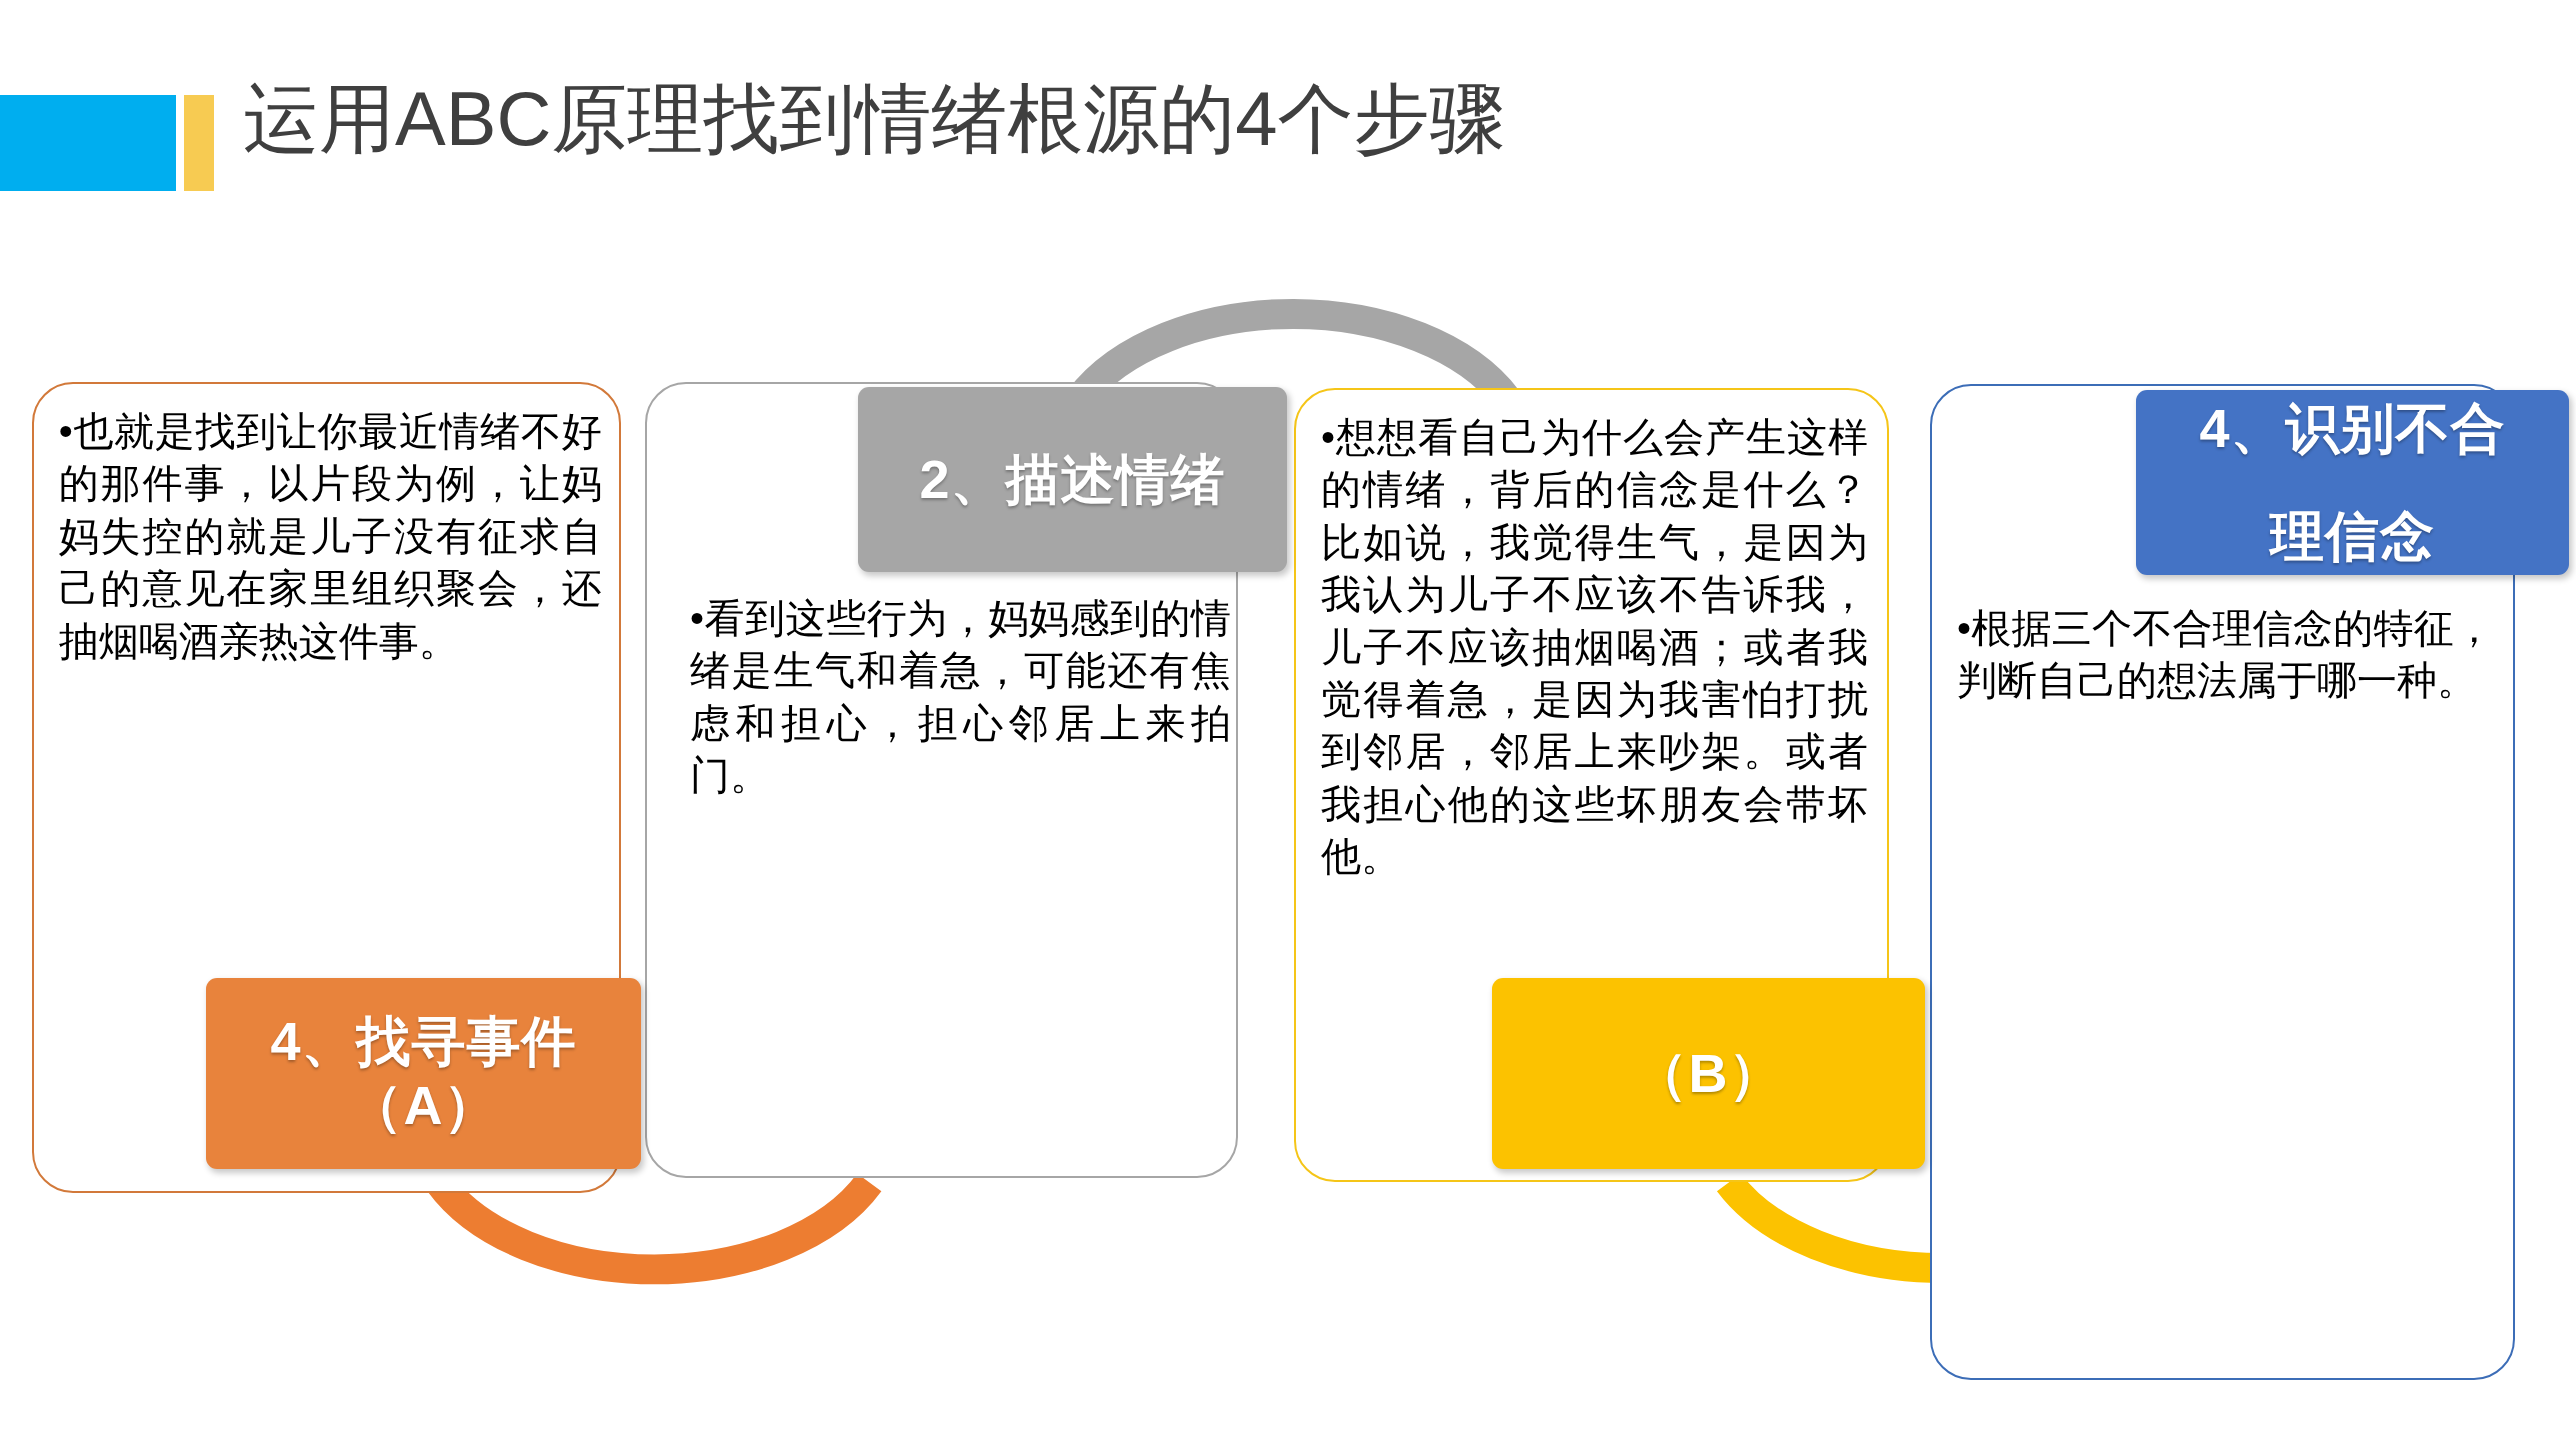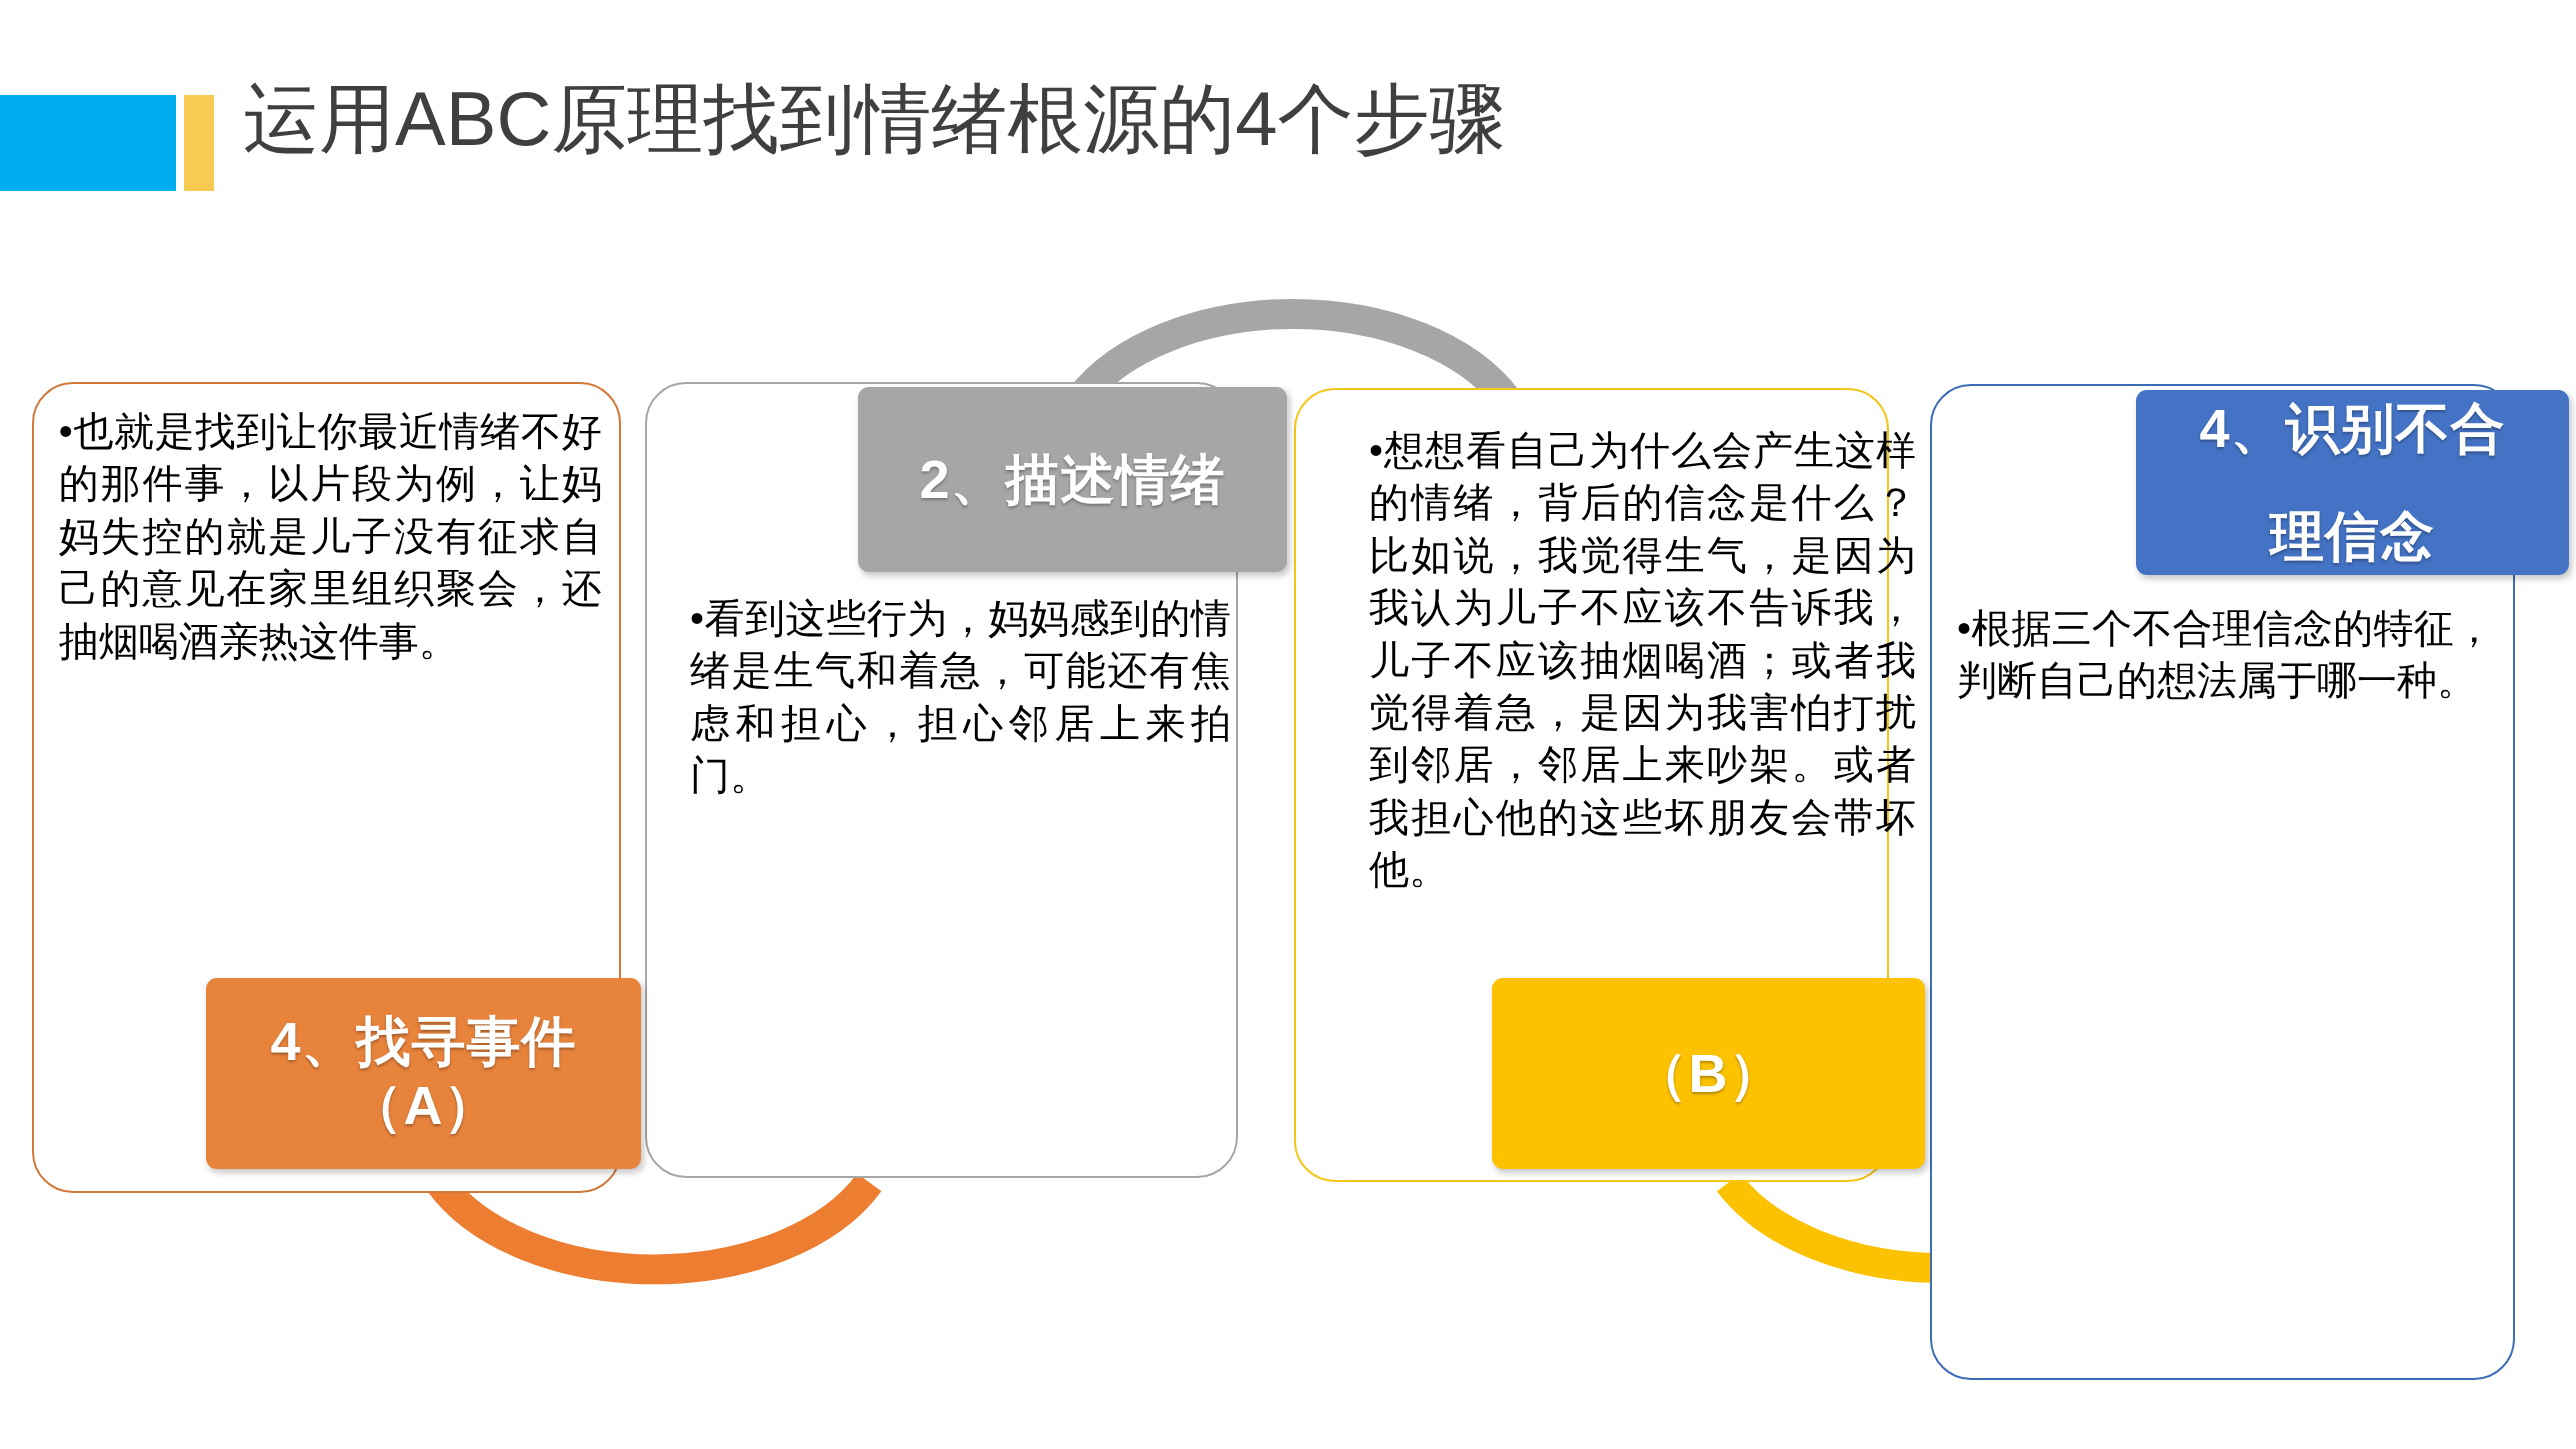--- a/index.html
+++ b/index.html
@@ -93,21 +93,21 @@
   #card-2 {
     left: 645px; top: 382px;  width: 593px;  height: 796px;
     border-color: #A6A6A6;
   }
   #card-2-body { left: 27px; top: 208px; width: 541px; margin-left: 16px; }
 
   #card-3 {
     left: 1294px; top: 388px; width: 595px;  height: 794px;
     border-color: #F5C518;
   }
-  #card-3-body { left: 25px; top: 34px; width: 547px; margin-left: 48px; }
+  #card-3-body { left: 25px; top: 21px; width: 547px; }
 
   #card-4 {
     left: 1930px; top: 384px; width: 585px;  height: 996px;
     border-color: #3C6DB7;
   }
   #card-4-body { left: 25px; top: 216px; width: 537px; }
 
   
   .badge {
     position: absolute;

